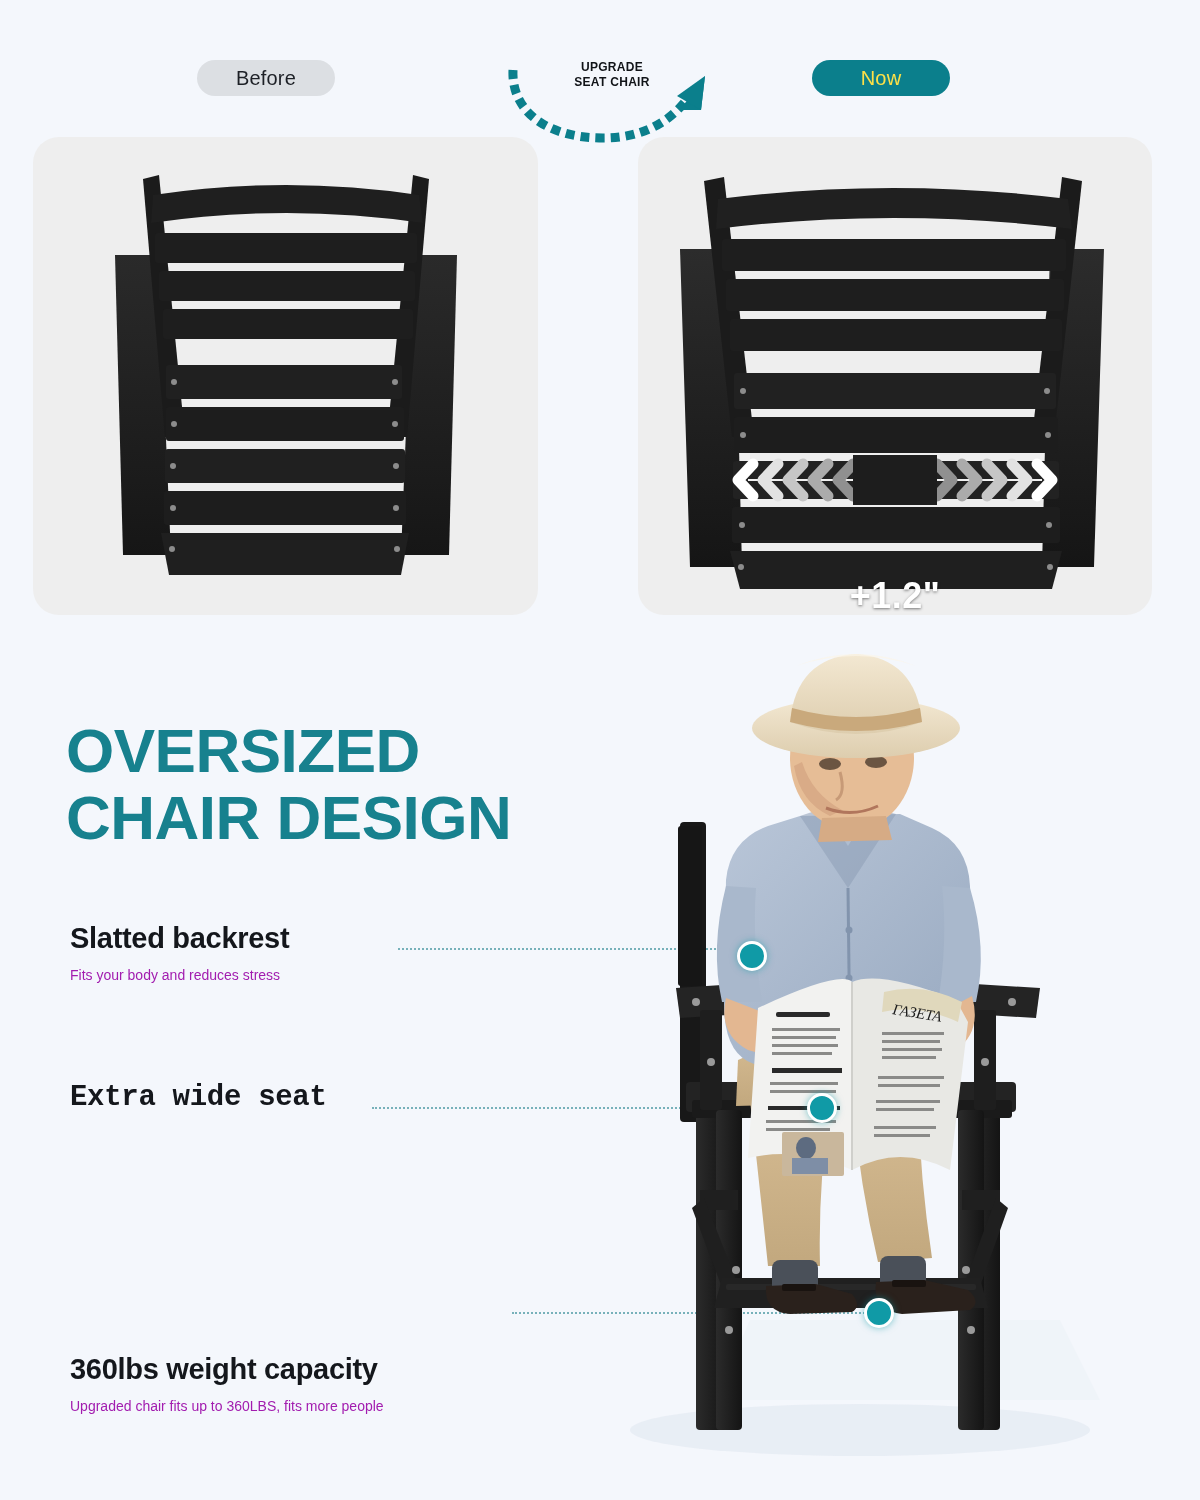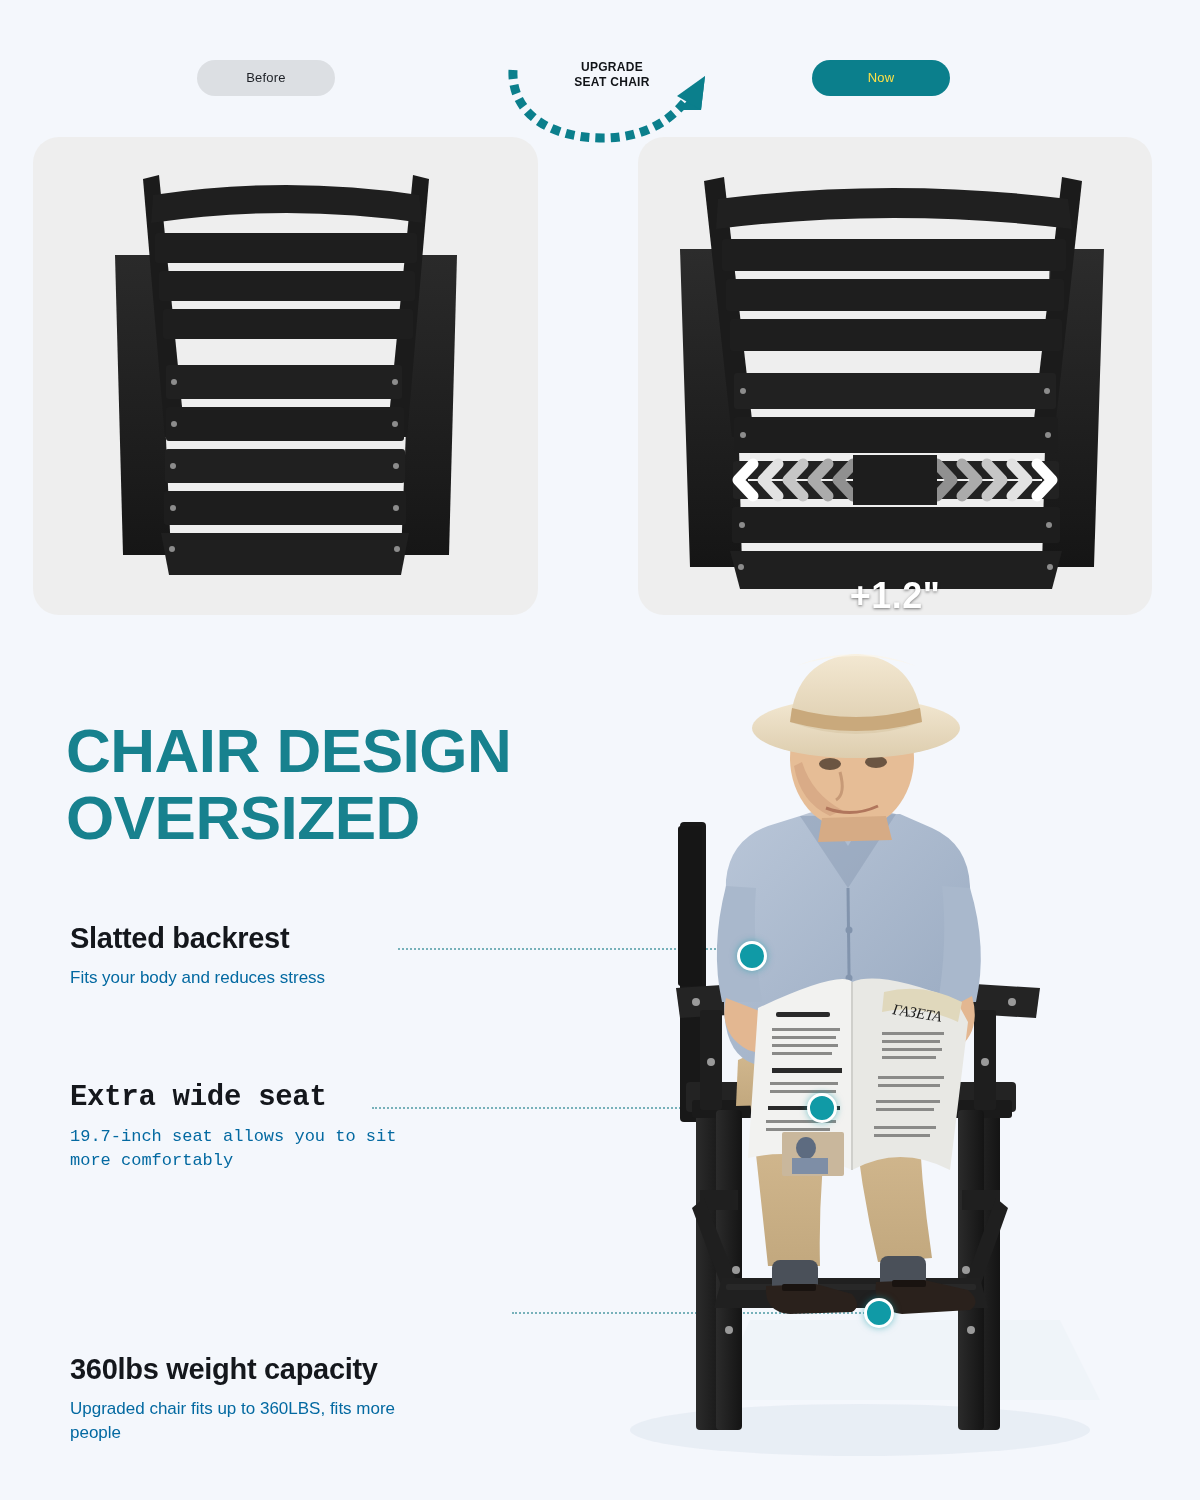--- a/index.html
+++ b/index.html
@@ -10,21 +10,21 @@
     overflow:hidden;
   }
   .page{ position:relative; width:1200px; height:1500px; }
 
   
   .badges{ position:absolute; top:0; left:0; width:1200px; height:135px; }
   .pill{
     position:absolute; top:60px;
     height:36px; line-height:36px;
     border-radius:18px; text-align:center;
-    font-size:13px; letter-spacing:.2px;
+    font-size:20px; letter-spacing:.2px;
   }
   .pill-before{ left:197px; width:138px; background:#dcdfe3; color:#1d2026; }
   .pill-now{ left:812px; width:138px; background:#0b7f8c; color:#fde047; }
 
   .upgrade-wrap{ position:absolute; left:505px; top:48px; width:215px; height:95px; }
   .upgrade-wrap svg{ position:absolute; left:0; top:0; overflow:visible; }
   .upgrade-text{
     position:absolute; left:32px; top:12px; width:150px;
     text-align:center; font-size:12px; font-weight:bold;
     line-height:1.25; color:#111418; letter-spacing:.3px;
@@ -60,21 +60,21 @@
   
   .feature{ position:absolute; left:70px; width:620px; }
   .f1{ top:922px; }
   .f2{ top:1081px;font-family:Liberation Mono, monospace; }
   .f3{ top:1353px; }
   .feature-title{
     font-size:29px; font-weight:bold; color:#14171c;
     letter-spacing:-.3px; white-space:nowrap;
   }
   .feature-desc{
-    margin-top:11px; font-size:17px; color:#0369a1;
+    margin-top:11px; font-size:14px; color:#a21caf;
     line-height:1.42; max-width:330px;
   }
 
   .leader{
     position:absolute; height:2px;
     border-top:2px dotted #4e9aa4; opacity:.75;
   }
   .l1{ left:398px; top:948px; width:350px; }
   .l2{ left:372px; top:1107px; width:448px; }
   .l3{ left:512px; top:1312px; width:364px; }
@@ -209,36 +209,35 @@
           <polyline points="374,327 389,343 374,359" stroke="#e2e2e2"></polyline>
           <polyline points="399,327 414,343 399,359" stroke="#ffffff"></polyline>
         </g>
         <rect x="215" y="318" width="84" height="50" fill="#1d1d1d"></rect>
       </svg>
       <div class="measure-label">+1.2"</div>
     </div>
   </div>
 
   <div class="headline">
+    <div>OVERSIZED</div>
     <div>CHAIR DESIGN</div>
-    <div>OVERSIZED</div>
   </div>
 
   <div class="leader l1"></div>
   <div class="leader l2"></div>
   <div class="leader l3"></div>
 
   <div class="feature f1">
     <div class="feature-title">Slatted backrest</div>
     <div class="feature-desc">Fits your body and reduces stress</div>
   </div>
 
   <div class="feature f2">
     <div class="feature-title">Extra wide seat</div>
-    <div class="feature-desc">19.7-inch seat allows you to sit more comfortably</div>
   </div>
 
   <div class="feature f3">
     <div class="feature-title">360lbs weight capacity</div>
     <div class="feature-desc">Upgraded chair fits up to 360LBS, fits more people</div>
   </div>
 
   <div class="photo">
     <svg width="700" height="870" viewBox="0 0 700 870">
       <defs>

